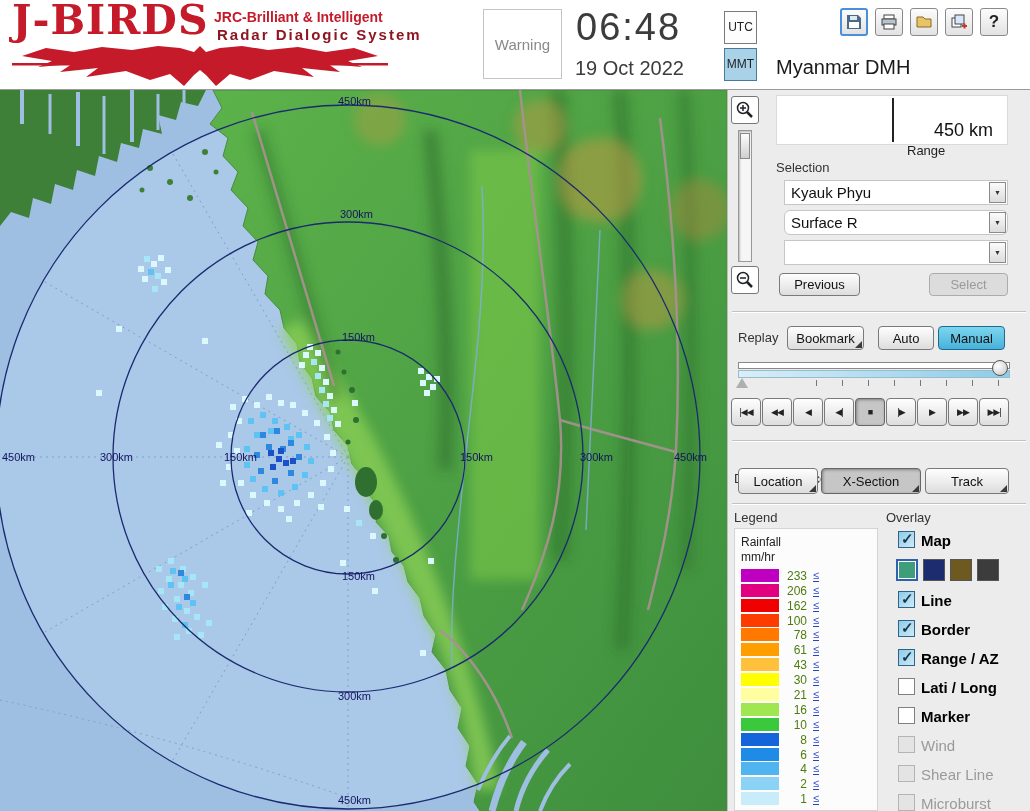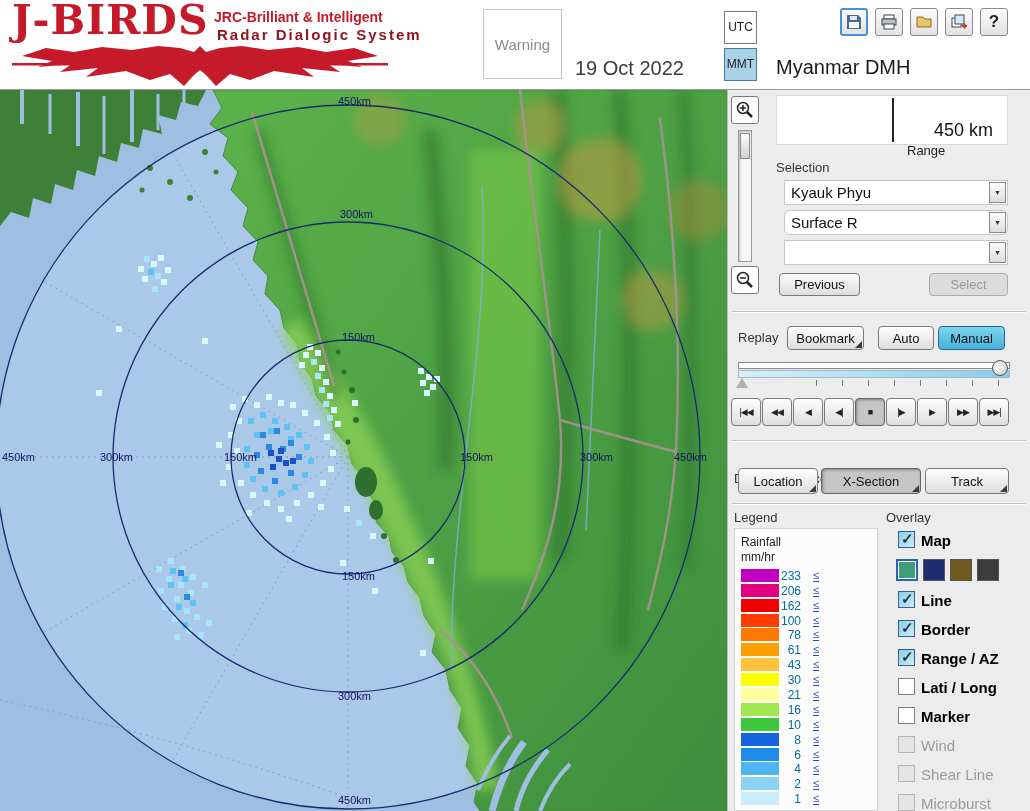--- a/index.html
+++ b/index.html
@@ -71,21 +71,21 @@
   .tick{position:absolute;top:290px;width:1px;height:6px;background:#777;}
   .track-tri{position:absolute;left:8px;top:288px;width:0;height:0;
          border-left:6px solid transparent;border-right:6px solid transparent;border-bottom:10px solid #AFAFAF;}
   .track-knob{position:absolute;left:264px;top:270px;width:16px;height:16px;border-radius:50%;
          background:radial-gradient(circle at 35% 35%,#FFF,#C4C4C4);border:1px solid #555;}
   .tbtn{width:30px;height:28px;top:308px;font-size:9px;letter-spacing:-1px;color:#222;}
   .legend-box{position:absolute;left:6px;top:438px;width:144px;height:283px;background:#FCFCFC;border:1px solid #D4D4D4;}
   .lg-unit{position:absolute;left:6px;font-size:12px;color:#222;}
   .lg-row{position:absolute;left:4px;width:136px;height:14px;}
   .lg-bar{position:absolute;left:2px;top:0;width:38px;height:13px;}
-  .lg-val{position:absolute;left:36px;top:0;width:26px;text-align:right;font-size:12px;color:#0369a1;}
+  .lg-val{position:absolute;left:42px;top:0;width:26px;text-align:right;font-size:12px;color:#4d7c0f;}
   .lg-lte{position:absolute;left:74px;top:0;font-size:11px;line-height:12px;color:#2343C8;border-bottom:1px solid #2343C8;}
   .ov-row{position:absolute;left:168px;width:132px;height:22px;}
   .cb{position:absolute;left:2px;top:0;width:17px;height:17px;}
   .cb.checked{background:linear-gradient(135deg,#8CCCE8,#CFEAF6);border:1px solid #2E6288;}
   .cb.unchecked{background:#FFF;border:1px solid #808080;}
   .cb.disabled{background:#E4E4E4;border:1px solid #B4B4B4;}
   .ck{position:absolute;left:2px;top:-2px;font-size:15px;font-weight:bold;color:#16384F;}
   .ov-label{position:absolute;left:25px;top:1px;font-size:15px;font-weight:bold;color:#000;white-space:nowrap;}
   .ov-label.dis{color:#9A9A9A;font-weight:normal;}
   .ov-swatch{position:absolute;top:0;width:22px;height:22px;border:1px solid #555;}
@@ -103,20 +103,21 @@
     <svg class="eagle" viewBox="0 0 380 42">
       <rect x="2" y="19" width="376" height="2.5" fill="#C41A2A"></rect>
       <path fill="#C41A2A" d="M190,2 L196,8 L210,4 L232,2 L258,6 L288,3 L316,8 L344,4 L368,12
         L338,17 L352,23 L318,20 L330,28 L292,24 L304,33 L264,27 L240,36 L220,30 L206,42 L196,31
         L190,26 L184,31 L174,42 L160,30 L140,36 L116,27 L76,33 L88,24 L50,28 L62,20 L28,23
         L42,17 L12,12 L36,4 L64,8 L92,3 L122,6 L148,2 L170,4 L184,8 Z"></path>
     </svg>
     <div class="warning-box">
       <div class="warning-text">Warning</div>
     </div>
+    <div class="clock-time">06:48</div>
     <div class="clock-date">19 Oct 2022</div>
     <div class="tz-btn tz-utc">UTC</div>
     <div class="tz-btn tz-mmt">MMT</div>
 
     <div class="tool-btn focused" style="left:840px;">
       <svg width="18" height="18" viewBox="0 0 18 18">
         <path d="M2,2 H13 L16,5 V16 H2 Z" fill="#4A6A8A"></path>
         <rect x="5" y="3" width="7" height="4" fill="#DDE8F0"></rect>
         <rect x="4" y="9" width="10" height="6" fill="#FFF"></rect>
       </svg>

